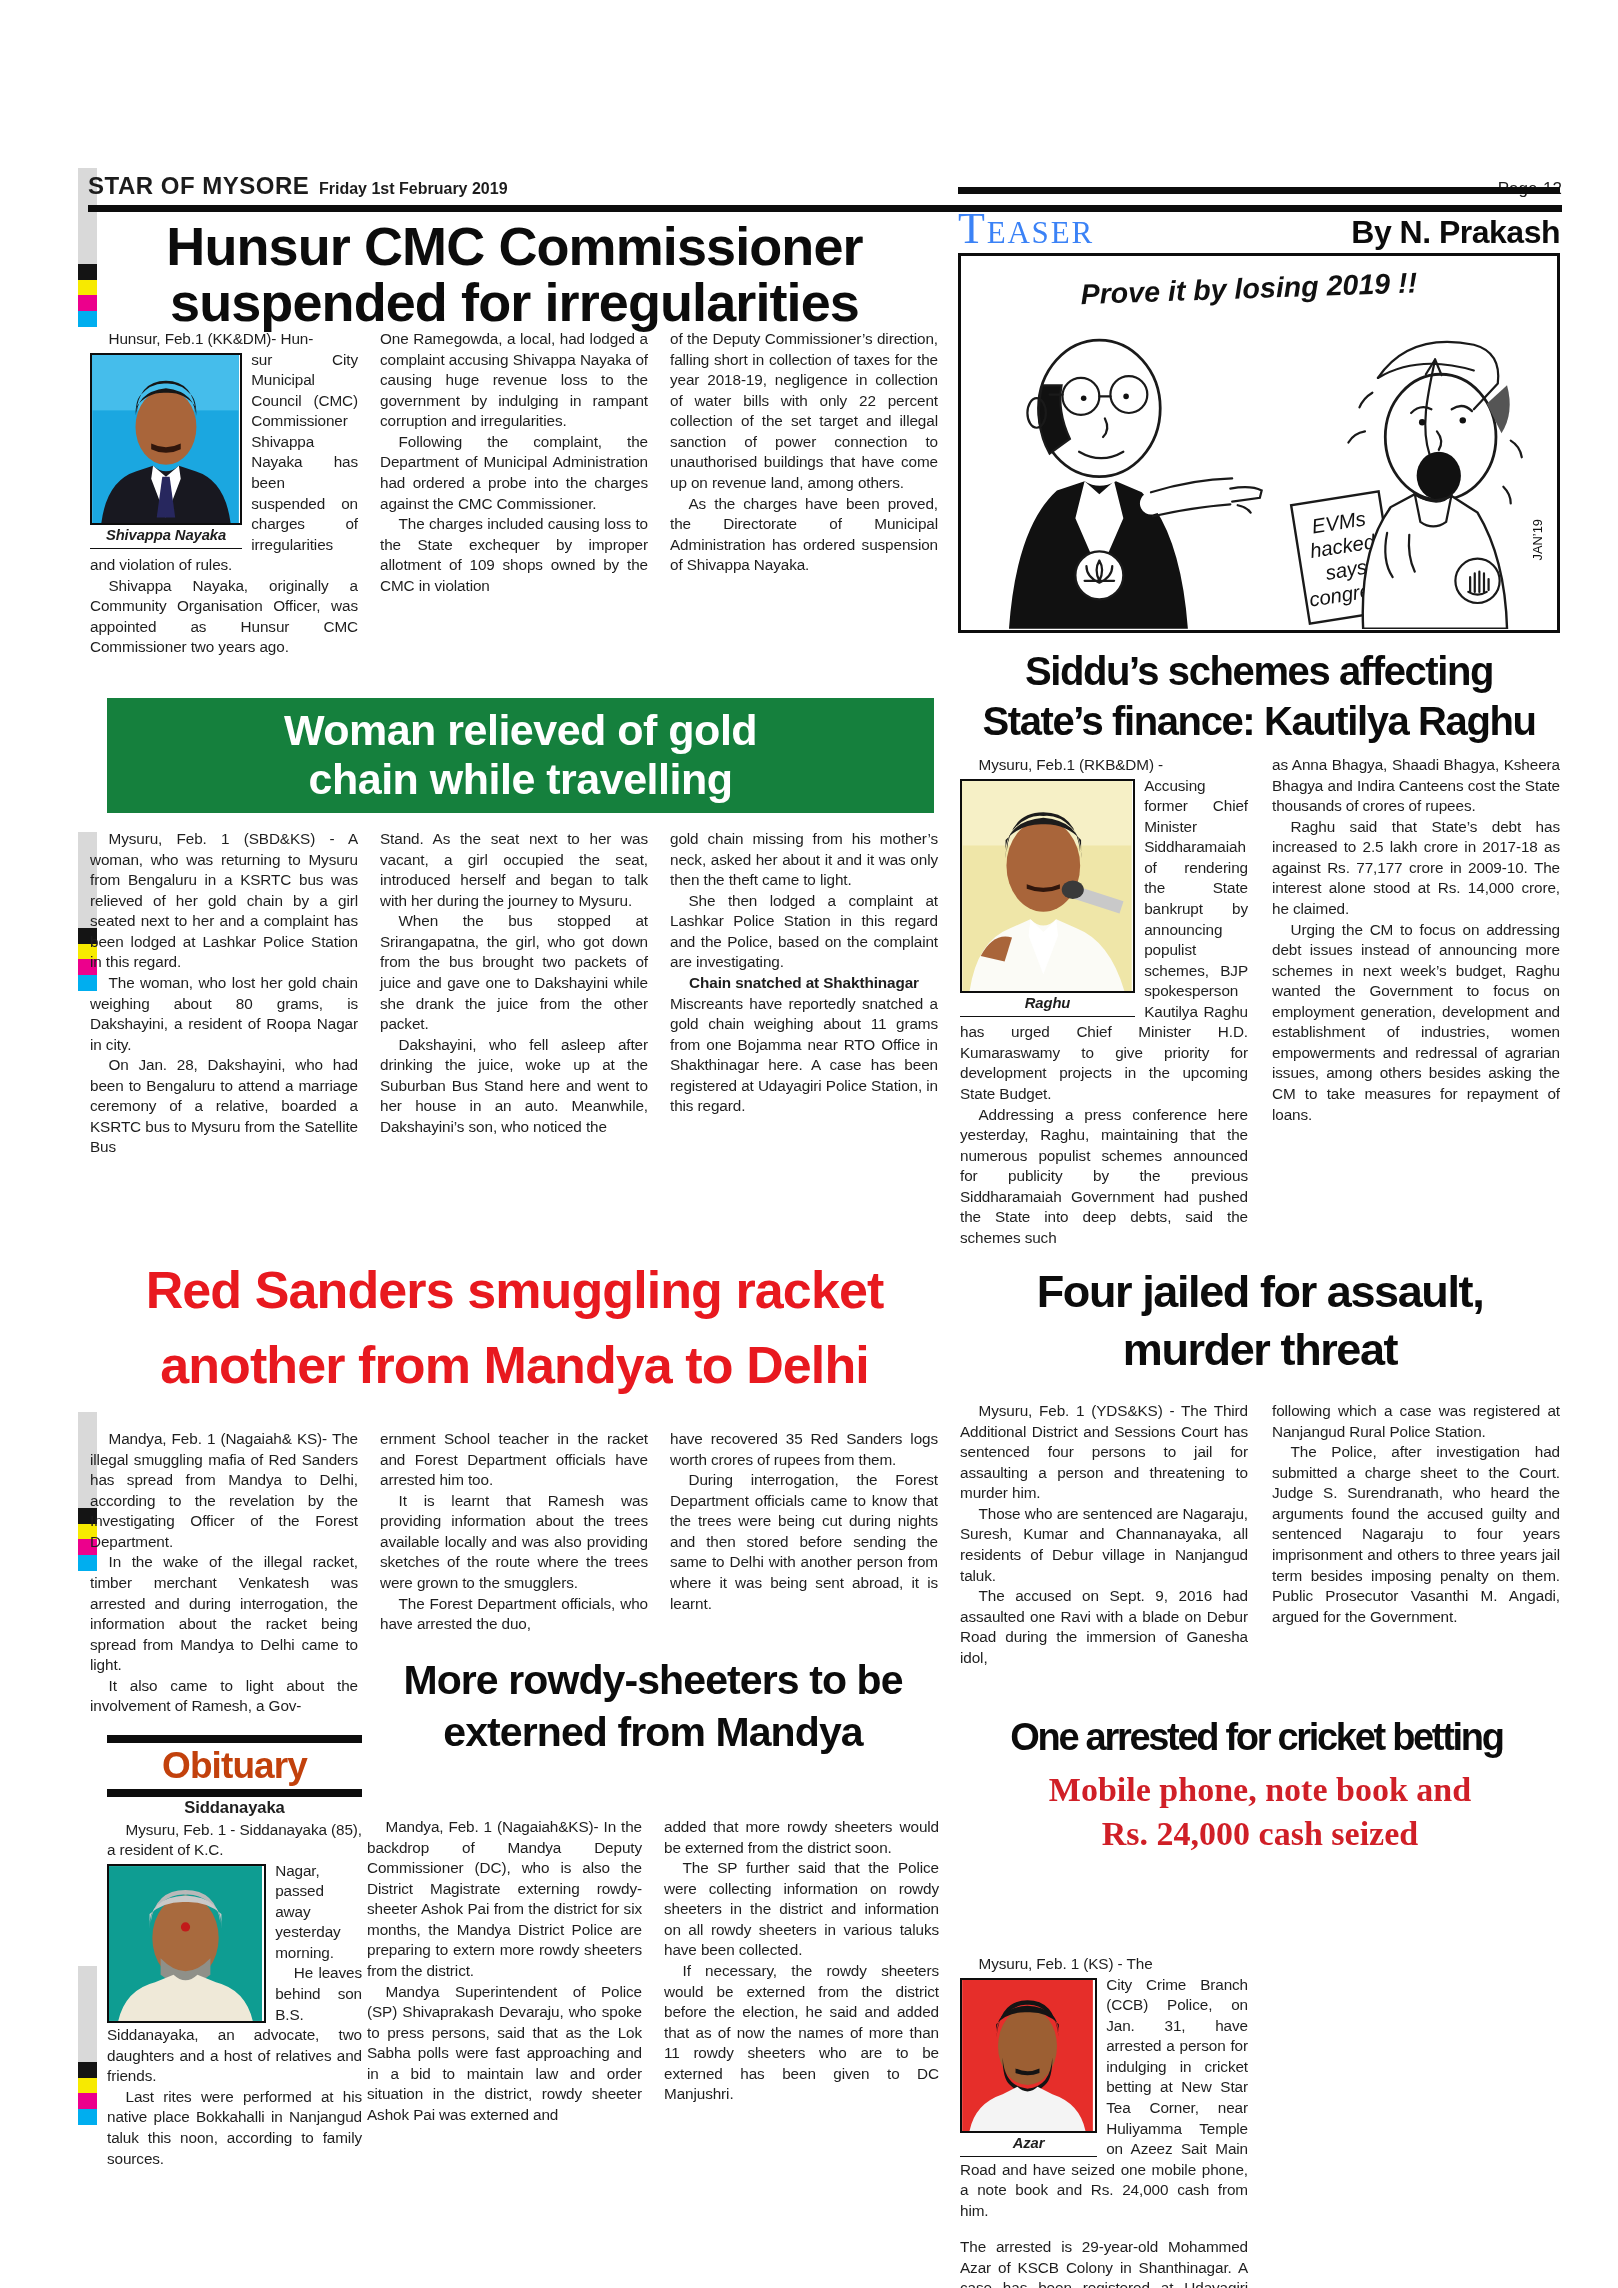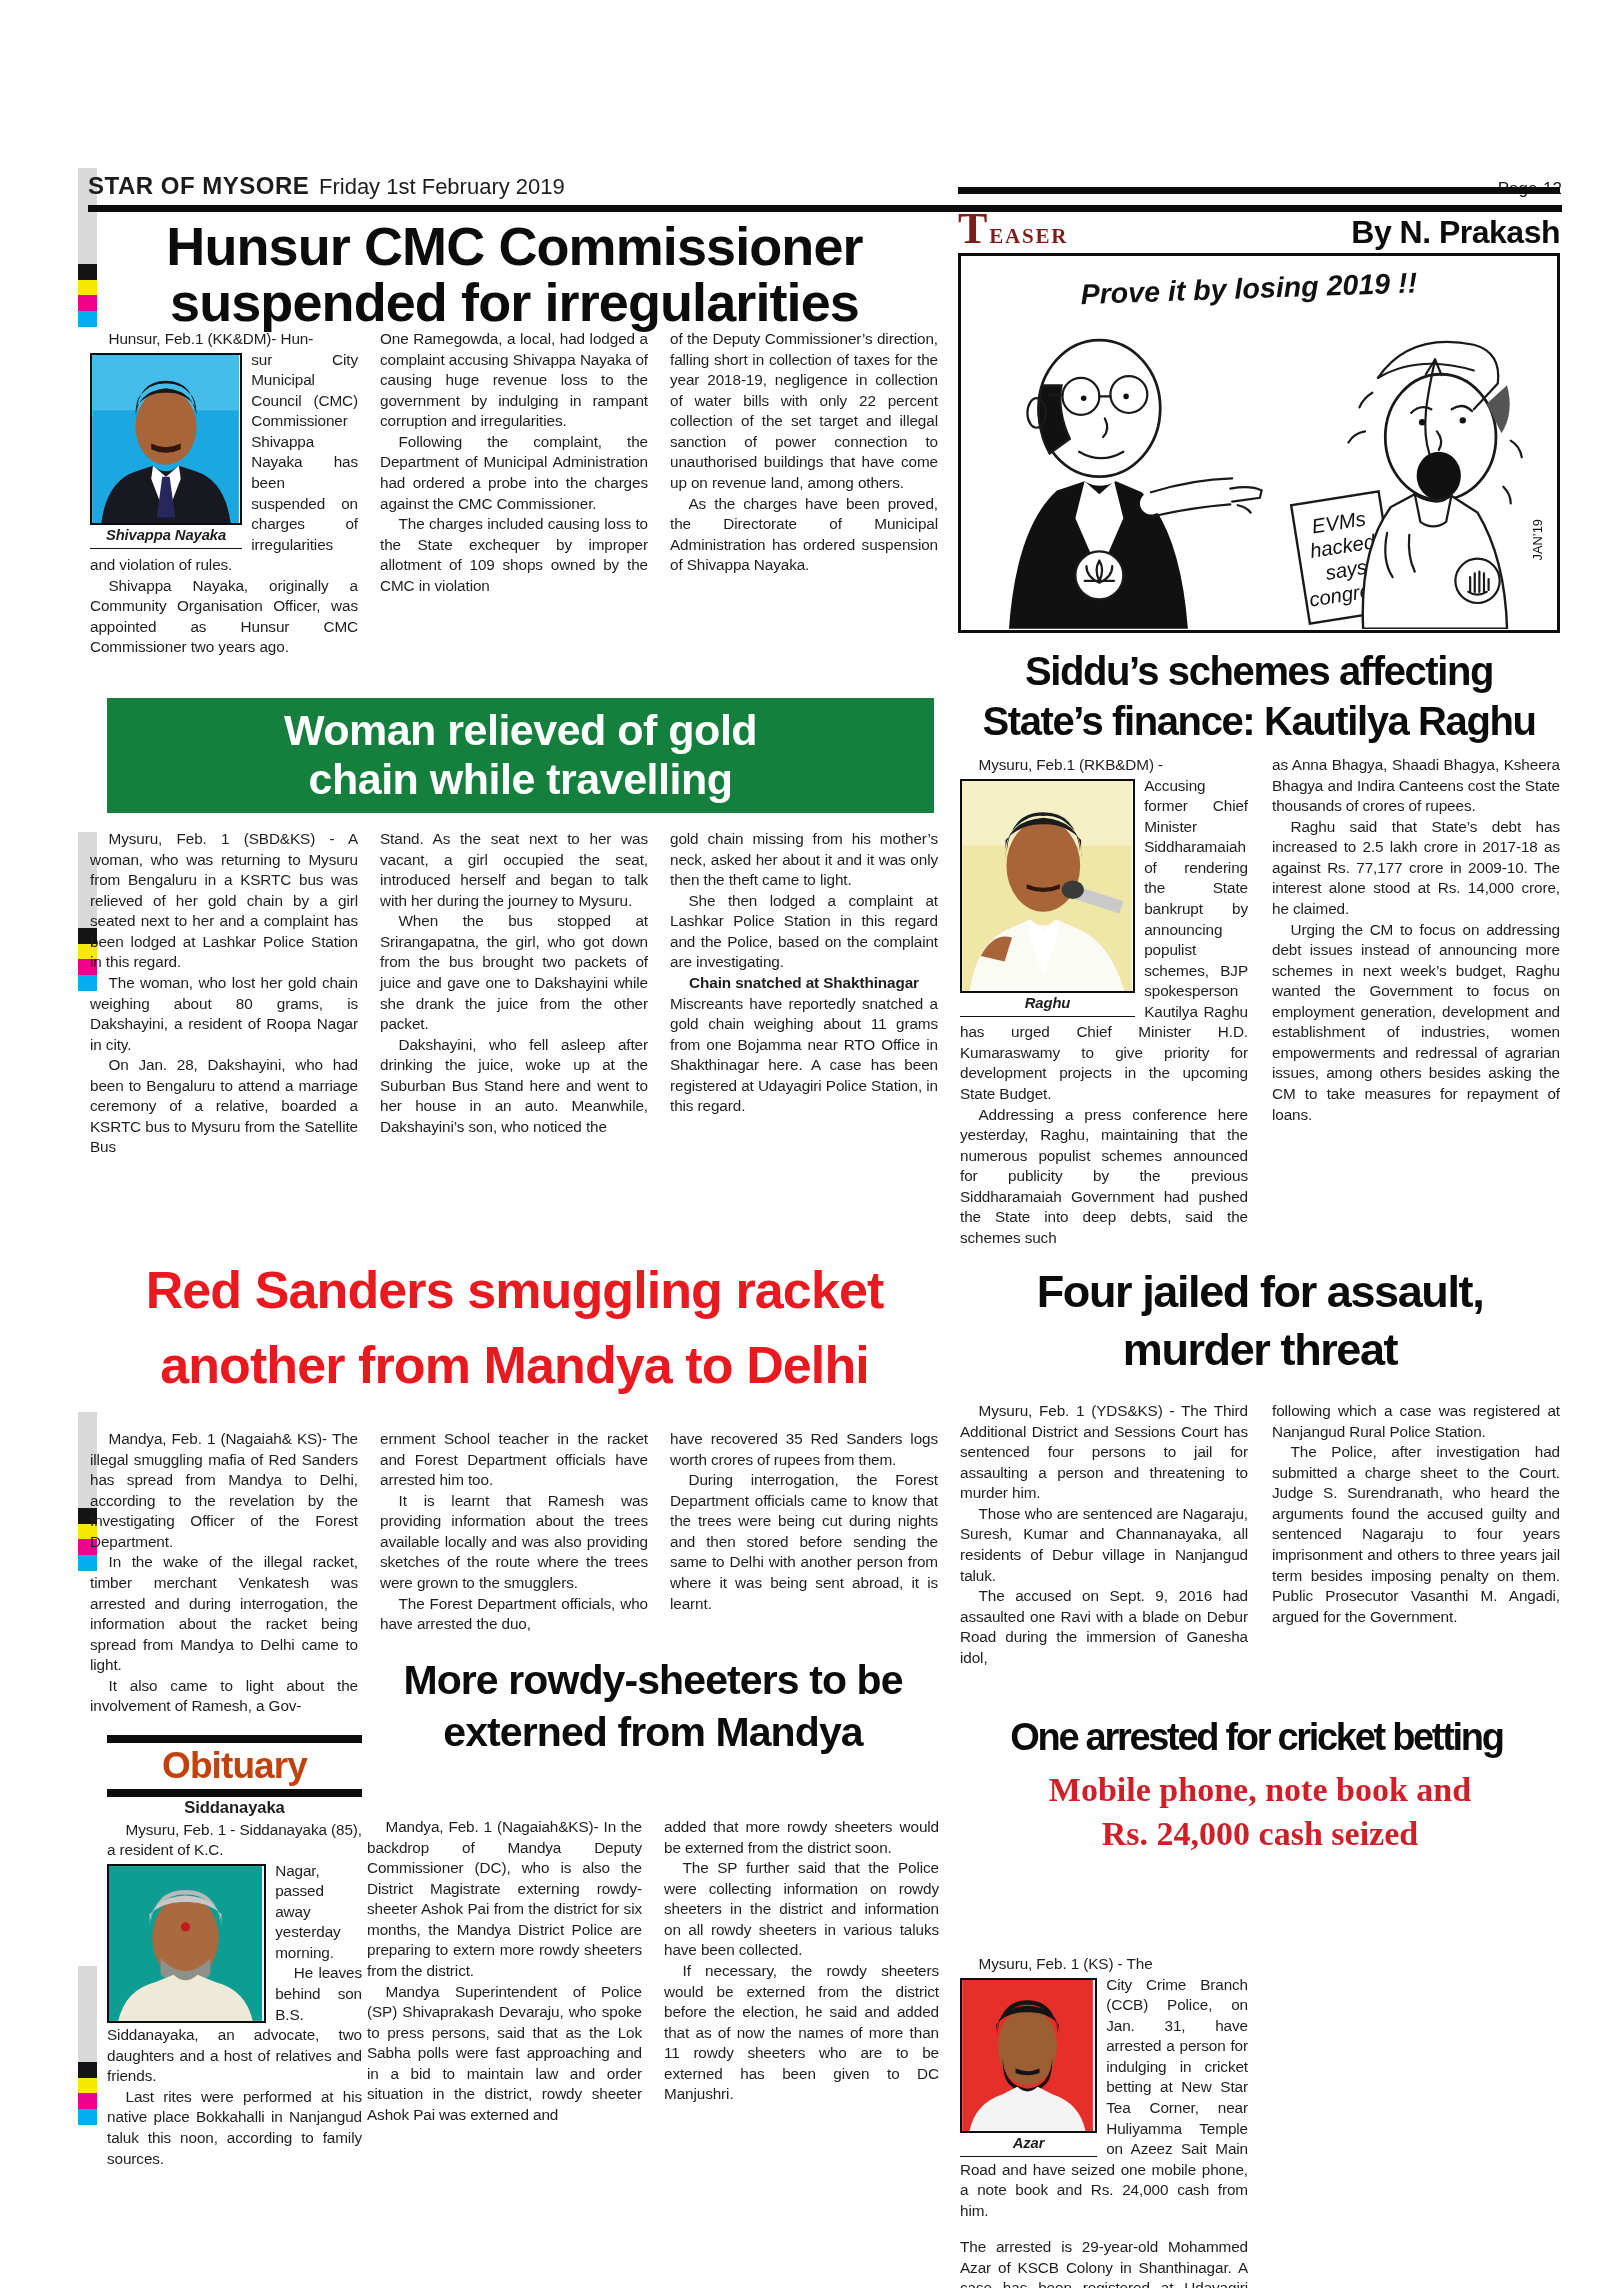--- a/index.html
+++ b/index.html
@@ -5,21 +5,21 @@
   * { box-sizing: border-box; }
   html,body { margin:0; padding:0; background:#e8e8e8; }
   .page {
     position:relative; width:1619px; height:2289px; background:#ffffff;
     font-family:"Liberation Sans", sans-serif; color:#1c1c1c; overflow:hidden;
     margin:0 auto;
   }
   
   .masthead { position:absolute; left:88px; top:172px; width:1474px; display:flex; align-items:baseline; }
   .masthead .paper { font-size:24px; font-weight:bold; letter-spacing:0.5px; width:231px; }
-  .masthead .date  { font-size:22px; font-weight:normal; flex:1; }
+  .masthead .date  { font-size:16px; font-weight:bold; flex:1; }
   .masthead .pageno{ font-size:17px; font-weight:normal; }
   .rule { position:absolute; background:#0d0d0d; }
   
   .cols { position:absolute; display:flex; }
   .bcol { font-size:15.3px; line-height:1.345; text-align:justify; color:#1e1e1e; letter-spacing:-0.1px; }
   .bcol p { margin:0; text-indent:18.5px; }
   .bcol p.ni { text-indent:0; }
   .subhead-bold { font-weight:bold; text-align:center; text-indent:0 !important; }
   .headline { position:absolute; font-weight:bold; color:#0c0c0c; text-align:center; letter-spacing:-0.9px; }
   
@@ -27,21 +27,21 @@
   .photo-frame { border:2.8px solid #0d0d0d; display:block; line-height:0; }
   .photo-cap { font-size:14.8px; font-weight:bold; font-style:italic; text-align:center; border-bottom:1.8px solid #111; padding:0.9px 0 1.8px; text-indent:0; }
   
   .blackbox { position:absolute; background:#15803d; color:#ffffff; font-weight:bold; text-align:center; }
   
   .obit-bar { height:8.3px; background:#0d0d0d; }
   .obit-title { font-size:37px; font-weight:bold; text-align:center; letter-spacing:-0.9px; margin:1.8px 0; color:#c2410c; }
   .obit-name { font-size:16.6px; font-weight:bold; text-align:center; margin:7.4px 0 3.7px; text-indent:0 !important; }
   
   .teaser-head { position:absolute; display:flex; justify-content:space-between; align-items:baseline; }
-  .teaser-title { font-family:"Liberation Serif", serif; font-weight:bold; font-size:21px; letter-spacing:1.8px; text-transform:uppercase; color:#7f1d1d; }
+  .teaser-title { font-family:"Liberation Serif", serif; font-weight:normal; font-size:31px; letter-spacing:1.8px; text-transform:uppercase; color:#3b82f6; }
   .teaser-title::first-letter { font-size:44px; }
   .teaser-by { font-size:32px; font-weight:bold; letter-spacing:-0.5px; color:#0c0c0c; }
   .cartoon { position:absolute; border:3.7px solid #0d0d0d; background:#fff; }
   
   .red-head { color:#e8191f; }
   .red-serif { position:absolute; font-family:"Liberation Serif", serif; font-weight:bold; color:#d01f27; text-align:center; }
   
   .regbar { position:absolute; left:78px; width:18.5px; }
   .regbar .g { height:96px; background:#d9d9d9; }
   .regbar .k { height:15.7px; background:#141414; }

